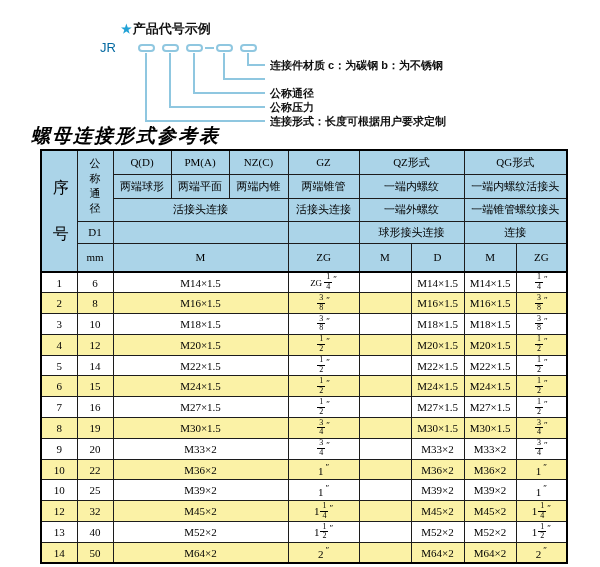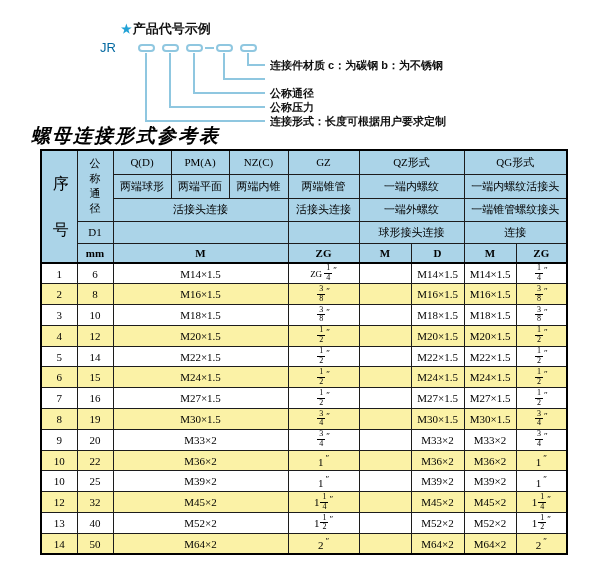--- a/index.html
+++ b/index.html
@@ -21,21 +21,21 @@
   .dash{position:absolute;top:47px;width:9px;height:2px;background:var(--line-blue);}
   .vline{position:absolute;width:2px;background:var(--line-blue);}
   .hline{position:absolute;height:2px;background:var(--line-blue);}
   .dlabel{position:absolute;left:270px;height:14px;line-height:14px;font-family:"Liberation Sans","DejaVu Sans",sans-serif;font-weight:bold;font-size:11px;color:#111;white-space:nowrap;}
 
   
   .tbl-title{position:absolute;left:23px;top:123px;font-size:19px;font-weight:bold;font-style:italic;color:#000;letter-spacing:2px;margin-left:8px;}
   table{position:absolute;left:40px;top:149px;width:526px;border-collapse:collapse;table-layout:fixed;border:2px solid #000;}
   td,th{border:1px solid var(--border);text-align:center;vertical-align:middle;font-weight:normal;font-size:11px;color:#000;padding:0;overflow:hidden;}
   thead td{background:var(--header-bg);}
-  .hr1 td{height:24px;} .hr2 td{height:24px;margin-top:16px;} .hr3 td{height:23px;} .hr4 td{height:22px;} .hr5 td{height:20px;font-weight:bold;}
+  .hr1 td{height:24px;} .hr2 td{height:24px;margin-top:16px;} .hr3 td{height:23px;} .hr4 td{height:22px;} .hr5 td{height:29px;}
   tbody td{height:20.8px;background:#fff;}
   tbody tr.alt td{background:var(--row-alt);}
   tbody tr:first-child td{border-top:2px solid #000;}
   .vert{width:13px;margin:0 auto;word-break:break-all;font-size:16px;}
   .vert-seq{line-height:46px;}
   .vert-dn{line-height:15px;font-size:11px;}
   .fr{display:inline-block;vertical-align:middle;font-size:8px;line-height:1.1;text-align:center;}
   .fr .n{display:block;border-bottom:1px solid #000;padding:0 2px;}
   .fr .d{display:block;}
   .int{font-size:11px;vertical-align:middle;margin-right:1px;}

